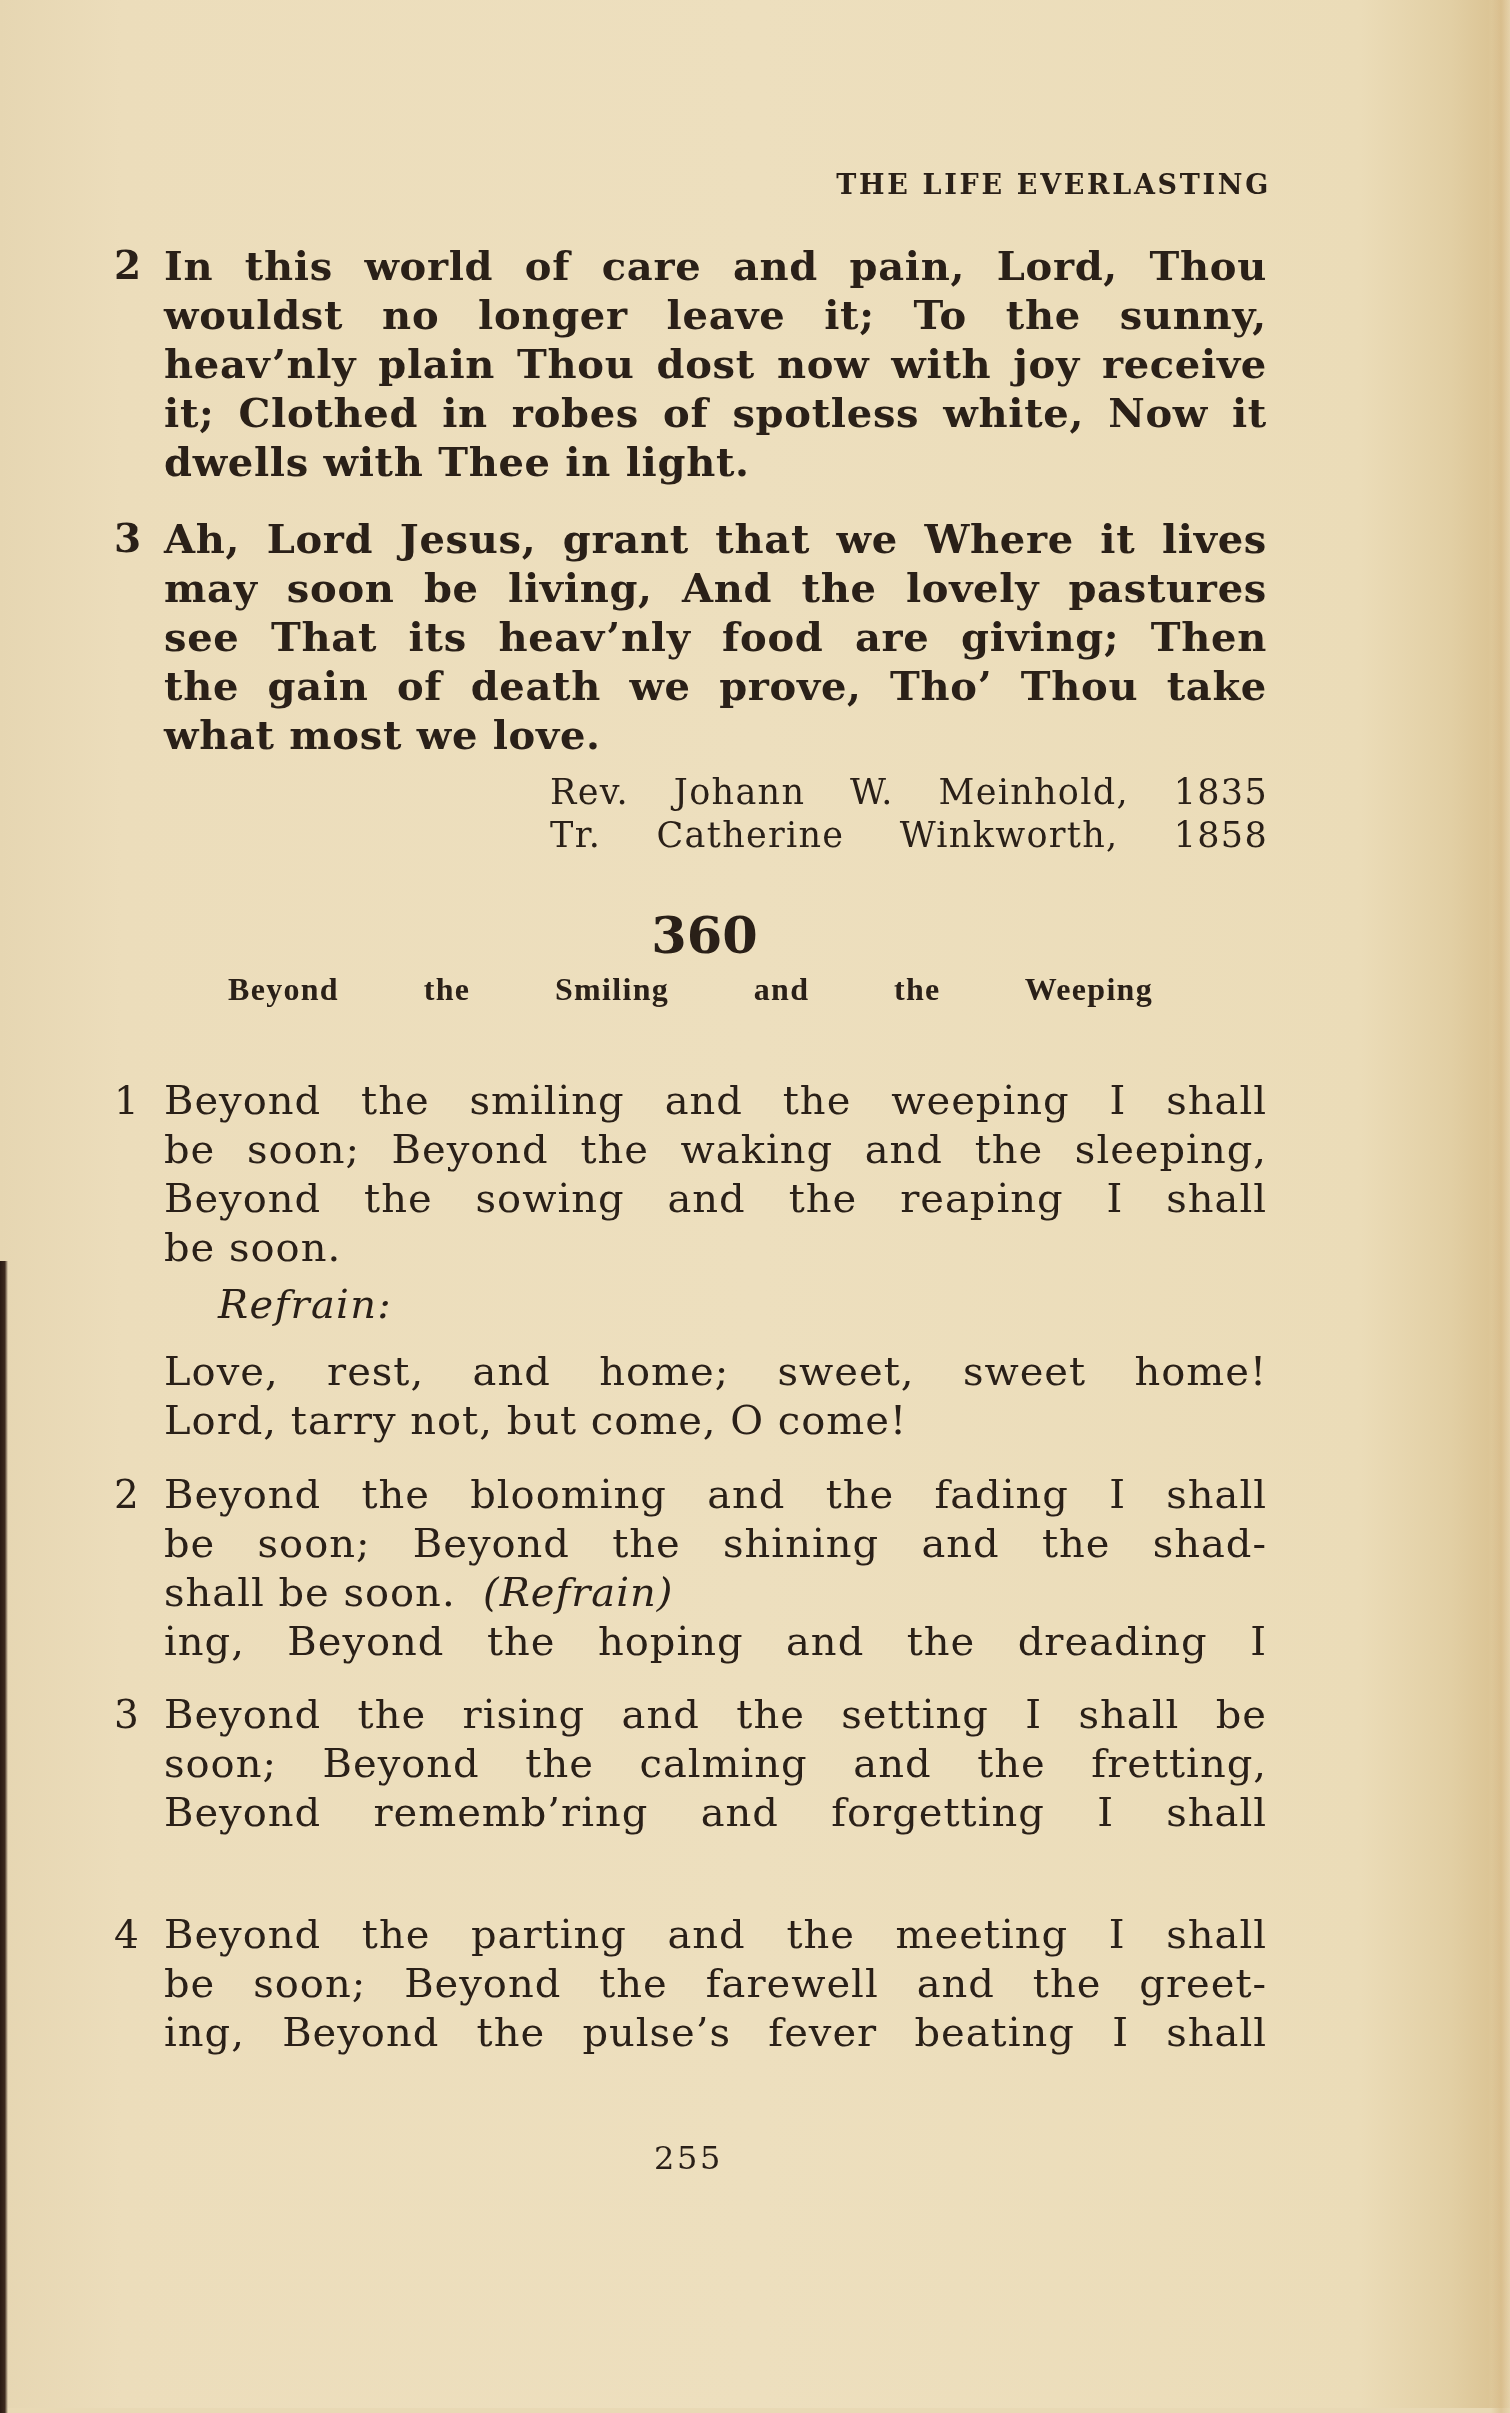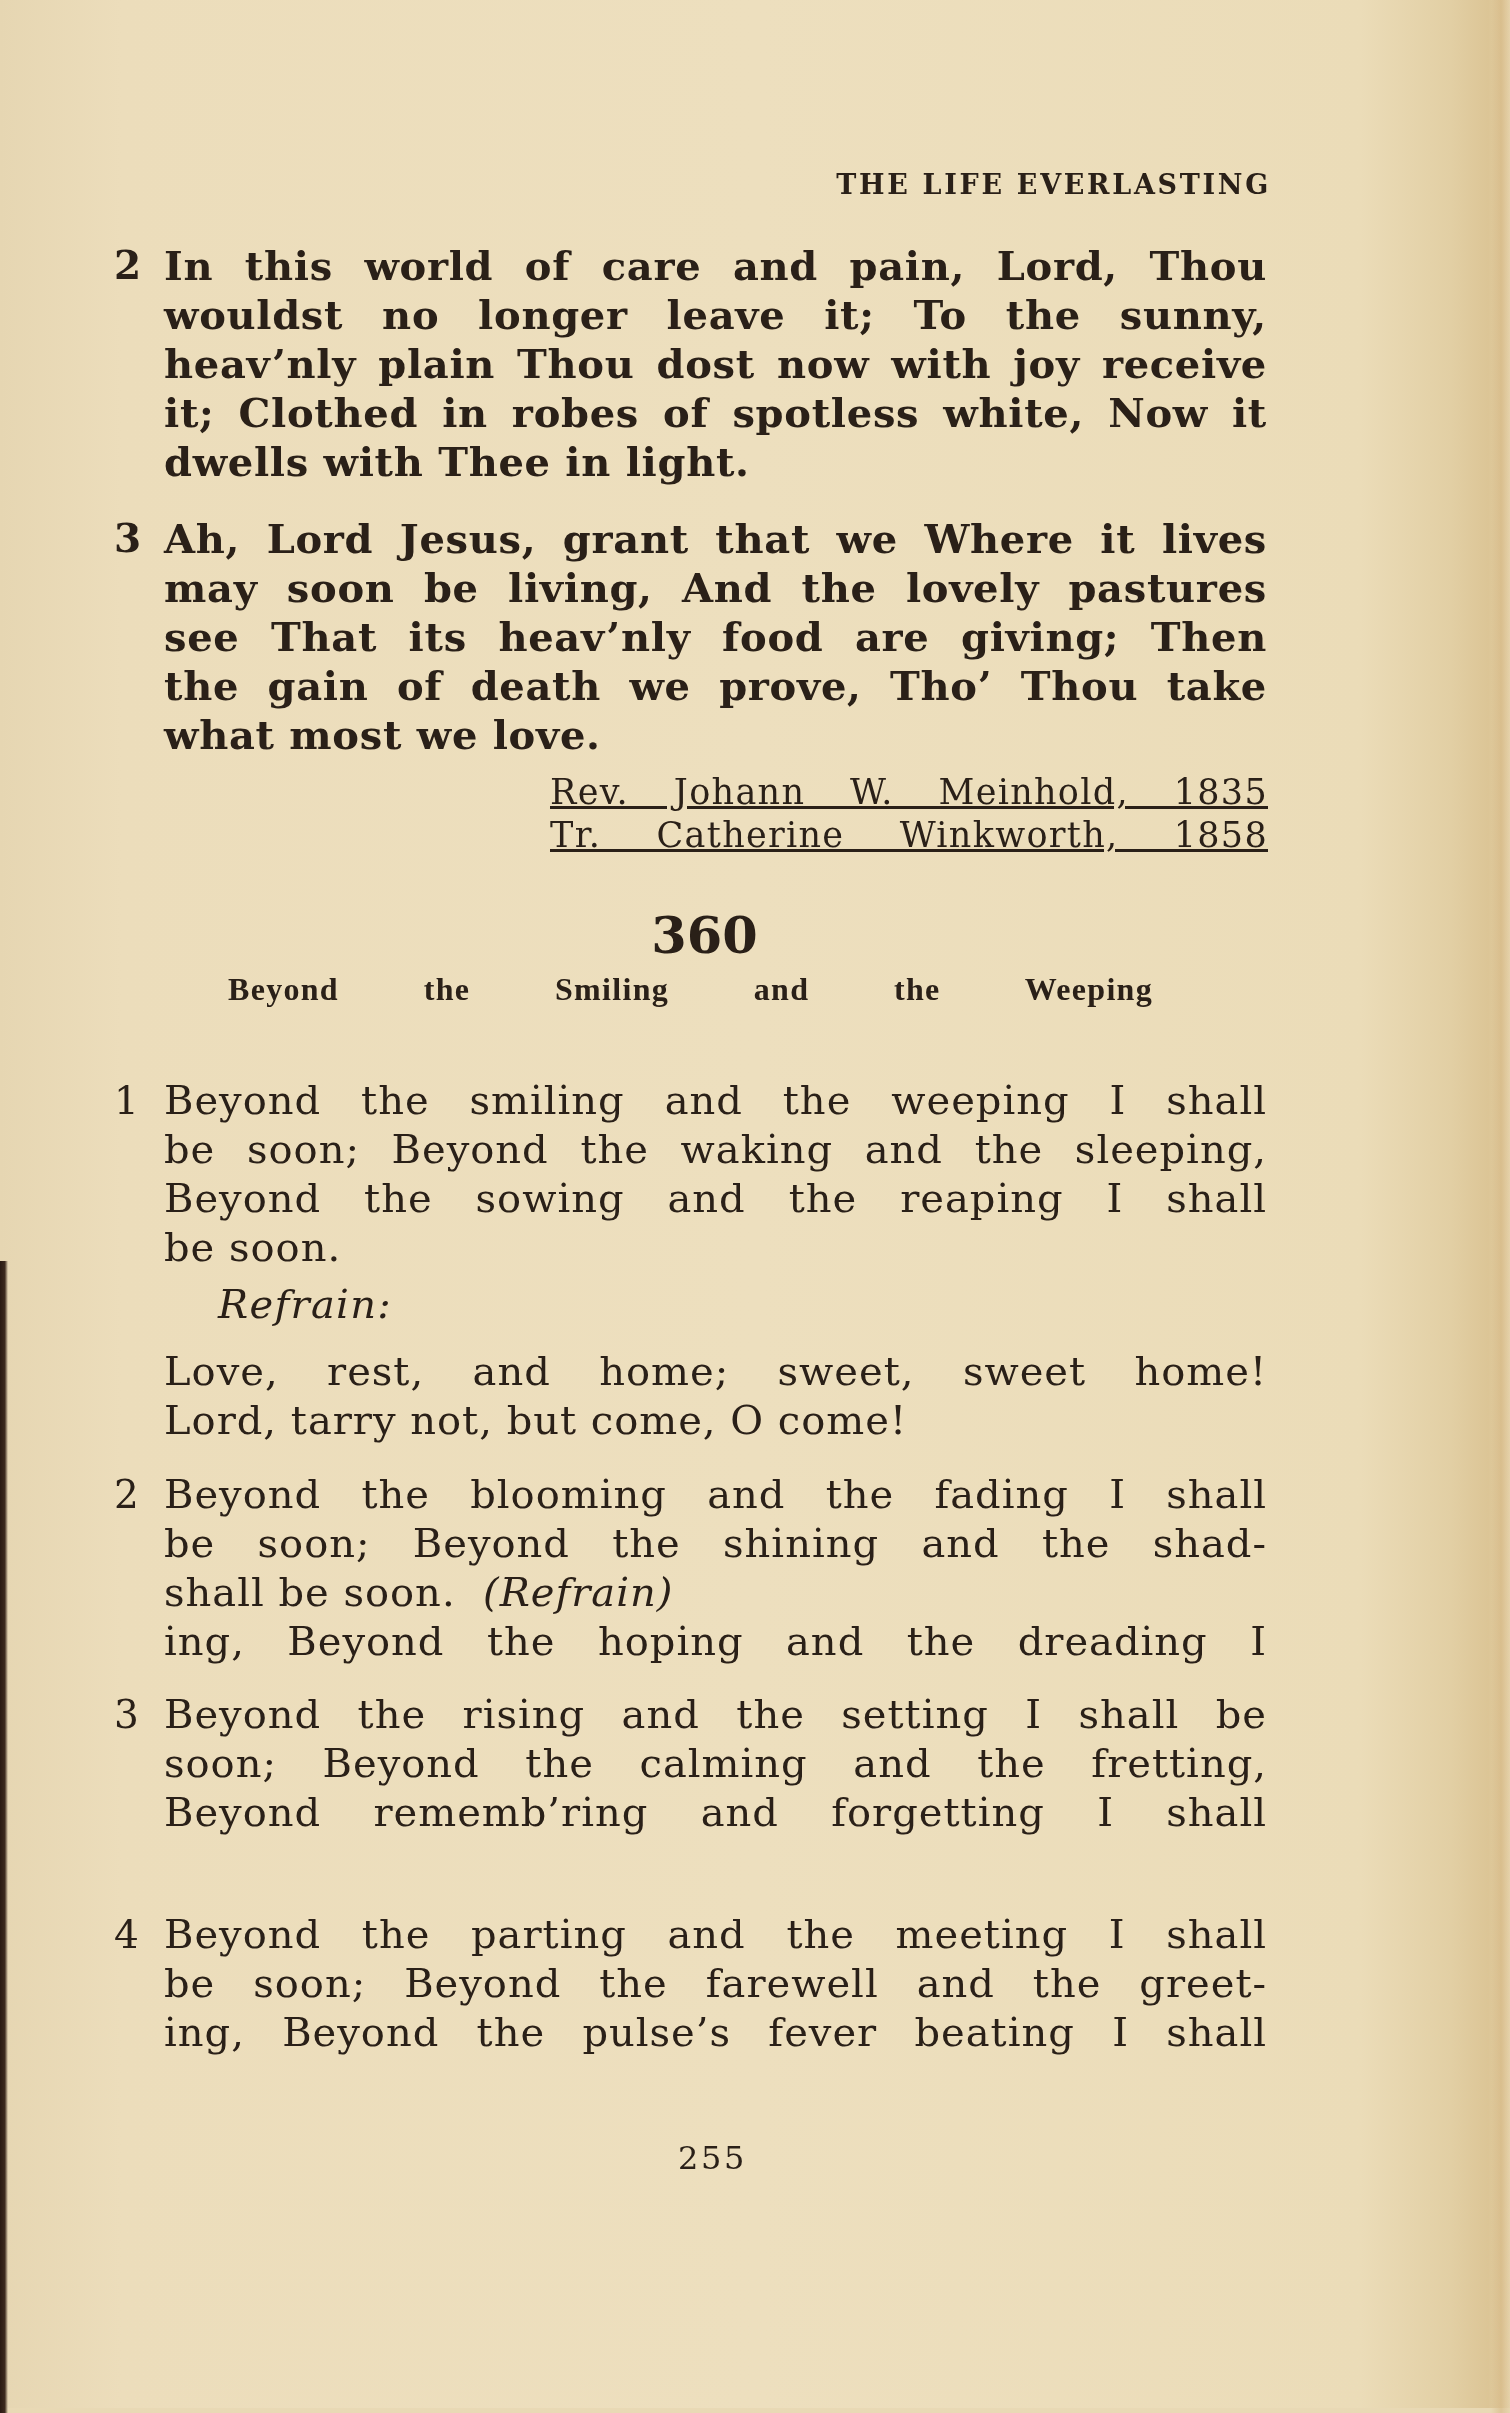--- a/index.html
+++ b/index.html
@@ -36,41 +36,41 @@
     }
     .stanza.bold { font-weight: bold; letter-spacing: 0.7px; }
     .stanza .num {
       position: absolute; left: -50px; top: 0;
       font-size: 39px;
     }
     .line { display: block; text-align: justify; text-align-last: justify; white-space: nowrap; }
     .line.last { text-align-last: left; }
     .attrib {
       position: absolute; left: 550px; width: 718px;
-      font-size: 35px; line-height: 43px; letter-spacing: 1.3px; text-decoration: underline;
+      font-size: 35px; line-height: 43px; letter-spacing: 1.3px;
     }
     .attrib .line { text-align-last: justify; }
     .hymn-number {
       position: absolute; left: 16px; width: 1377px; top: 905px;
       text-align: center; font-weight: bold; font-size: 51px;
     }
     .hymn-title {
       position: absolute; left: 228px; width: 925px; top: 971px;
       font-family: Liberation Serif, serif; font-weight: bold;
       font-size: 32px; letter-spacing: 1.3px;
       text-align: justify; text-align-last: justify; white-space: nowrap;
     }
     .refrain-label {
       position: absolute; left: 218px; top: 1281px;
       font-style: italic; font-size: 40px; letter-spacing: 1.3px;
     }
     .italic { font-style: italic; }
     .page-number {
       position: absolute; left: 0; width: 1377px; top: 2139px;
-      text-align: center; font-size: 32px; letter-spacing: 2.7px; padding-left: 24px;
+      text-align: center; font-size: 32px; letter-spacing: 2.7px;
     }
   </style>
 </head>
 <body>
 
 <div class="page">
   <div class="spine-shadow"></div>
   <div class="right-edge"></div>
 
   <div class="running-head">THE LIFE EVERLASTING</div>

